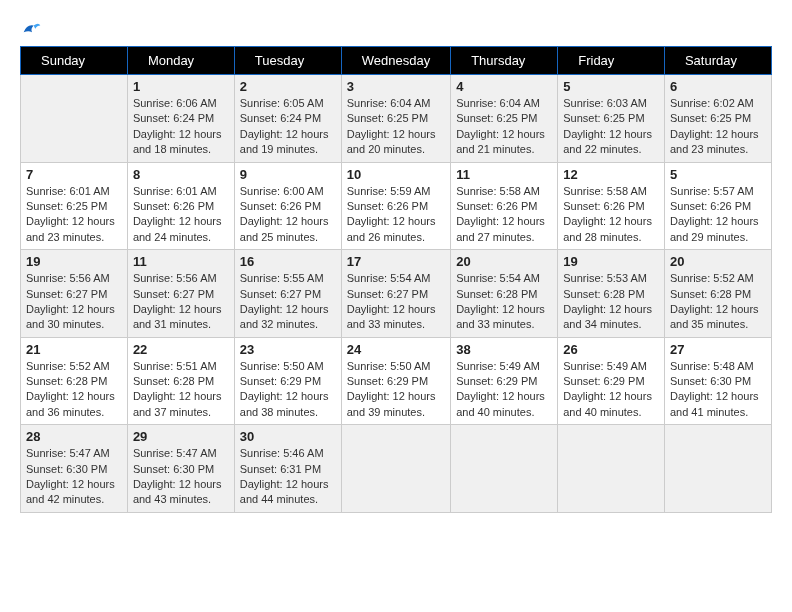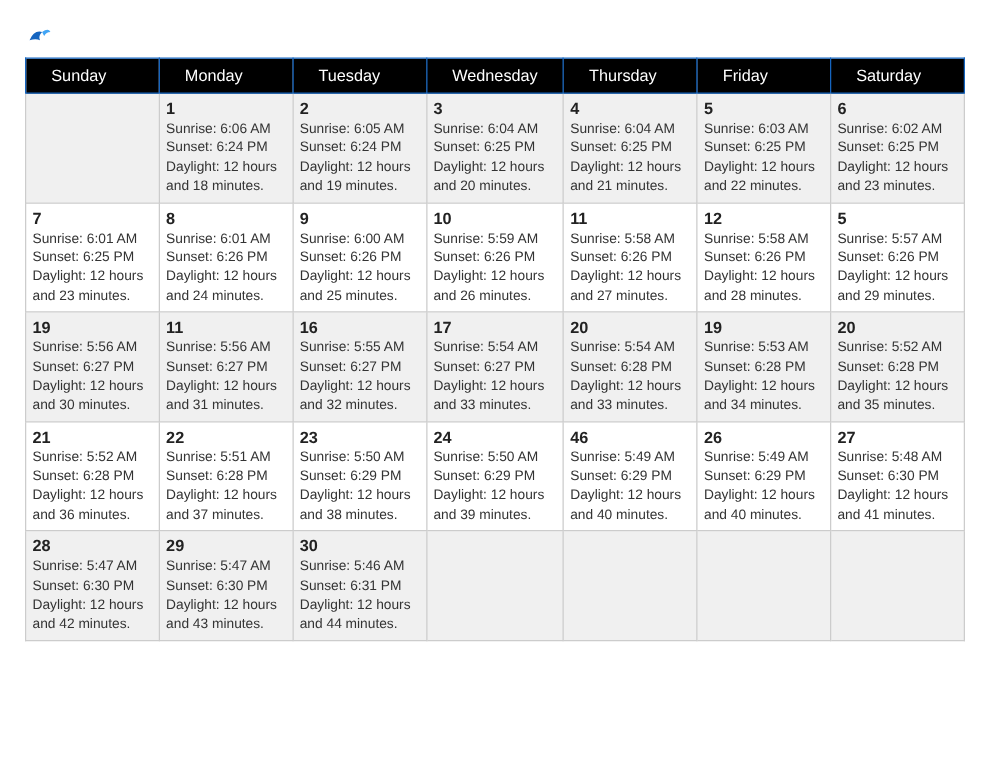--- a/index.html
+++ b/index.html
@@ -225,21 +225,21 @@
         </td>
         <td>
           <span class="day-num">23</span>
           <div class="day-info">Sunrise: 5:50 AM<br>Sunset: 6:29 PM<br>Daylight: 12 hours and 38 minutes.</div>
         </td>
         <td>
           <span class="day-num">24</span>
           <div class="day-info">Sunrise: 5:50 AM<br>Sunset: 6:29 PM<br>Daylight: 12 hours and 39 minutes.</div>
         </td>
         <td>
-          <span class="day-num">46</span>
+          <span class="day-num">38</span>
           <div class="day-info">Sunrise: 5:49 AM<br>Sunset: 6:29 PM<br>Daylight: 12 hours and 40 minutes.</div>
         </td>
         <td>
           <span class="day-num">26</span>
           <div class="day-info">Sunrise: 5:49 AM<br>Sunset: 6:29 PM<br>Daylight: 12 hours and 40 minutes.</div>
         </td>
         <td>
           <span class="day-num">27</span>
           <div class="day-info">Sunrise: 5:48 AM<br>Sunset: 6:30 PM<br>Daylight: 12 hours and 41 minutes.</div>
         </td>

